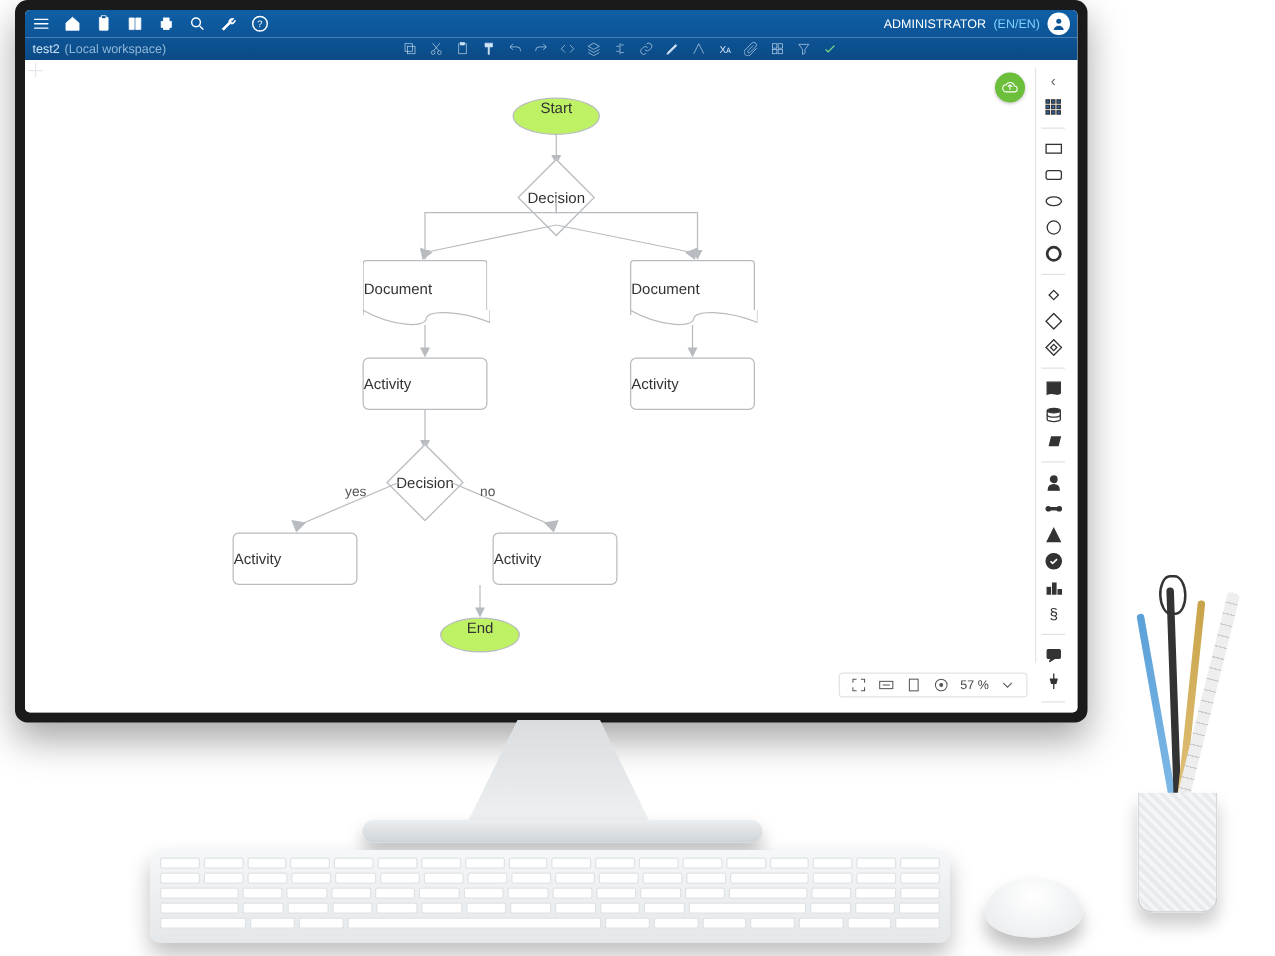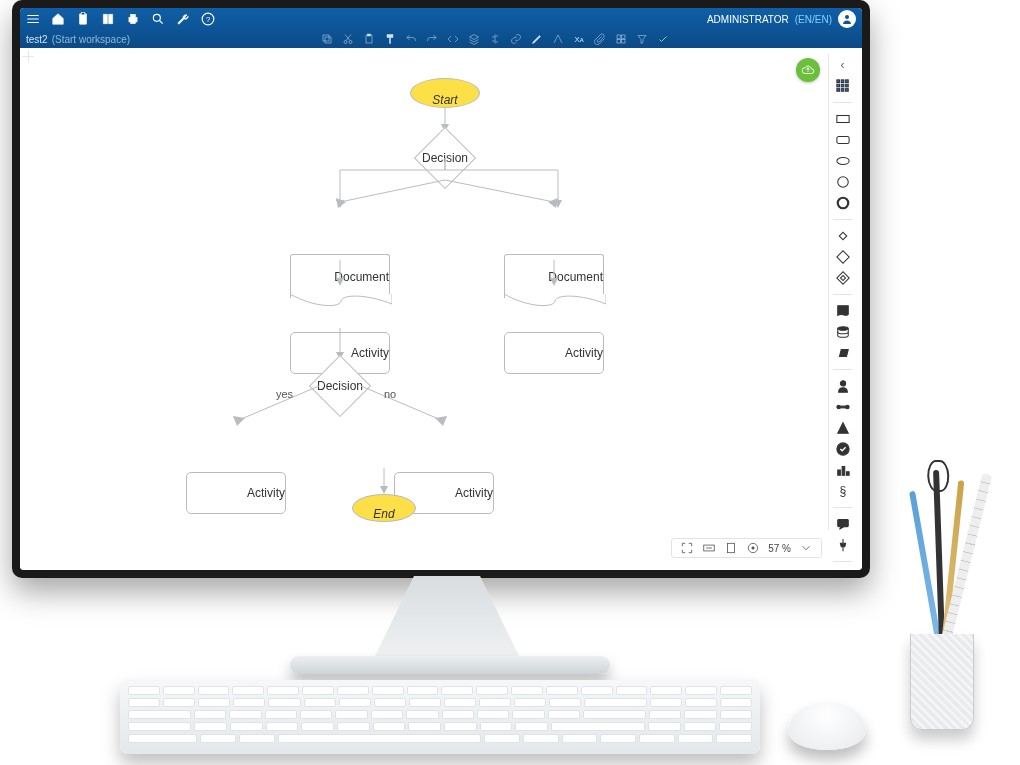--- a/index.html
+++ b/index.html
@@ -68,32 +68,32 @@
     background:
       linear-gradient(#e2e6ea,#e2e6ea) no-repeat center/1px 12px,
       linear-gradient(#e2e6ea,#e2e6ea) no-repeat center/12px 1px;
     opacity:.9;
   }
 
   
   .fc { position: absolute; }
   .fc-ellipse {
     border: 1px solid #b8bcc0; border-radius: 50% / 50%;
-    background:#fde047; display:flex;align-items:flex-end;justify-content:center;
-    font-size:12px; color:#333;font-style:italic;
+    background:#bef264; display:flex;align-items:flex-start;justify-content:center;
+    font-size:12px; color:#333;
   }
   .fc-decision {
     border:1px solid #b8bcc0; background:#fff;
     transform: rotate(45deg);
     display:flex;align-items:center;justify-content:center;
   }
   .fc-decision span { transform: rotate(-45deg); font-size:12px; color:#333;}
   .fc-rect {
     border:1px solid #b8bcc0;background:#fff;border-radius:5px;
-    display:flex;align-items:center;justify-content:flex-end;font-size:12px;color:#333;margin-top:46px;
+    display:flex;align-items:center;justify-content:flex-start;font-size:12px;color:#333;
   }
   .arrow { position:absolute; }
   .arrow svg { overflow:visible; }
   .arrow-line{stroke:#b8bcc0;stroke-width:1;fill:none;}
   .arrow-head{fill:#b8bcc0;}
   .edge-label{position:absolute;font-size:11px;color:#555;}
 
   
   .cloud-btn{
     position:absolute; top:50px; right:42px;
@@ -238,21 +238,21 @@
           <svg viewBox="0 0 24 24">
               <circle cx="12" cy="8" r="4"></circle>
               <path d="M4 22c0-4 4-7 8-7s8 3 8 7z"></path>
             </svg>
         </div>
       </div>
     </div>
 
     <div class="breadcrumb-bar">
       <span>test2</span>
-      <span class="bc-sep">(Start workspace)</span>
+      <span class="bc-sep">(Local workspace)</span>
       <div class="tools">
         <div class="tic">
             <svg viewBox="0 0 24 24">
               <rect x="8" y="8" width="12" height="12" fill="none"></rect>
               <rect x="4" y="4" width="12" height="12" fill="none"></rect>
             </svg>
           </div>
         <div class="tic">
             <svg viewBox="0 0 24 24">
               <circle cx="7" cy="18" r="3" fill="none"></circle>

